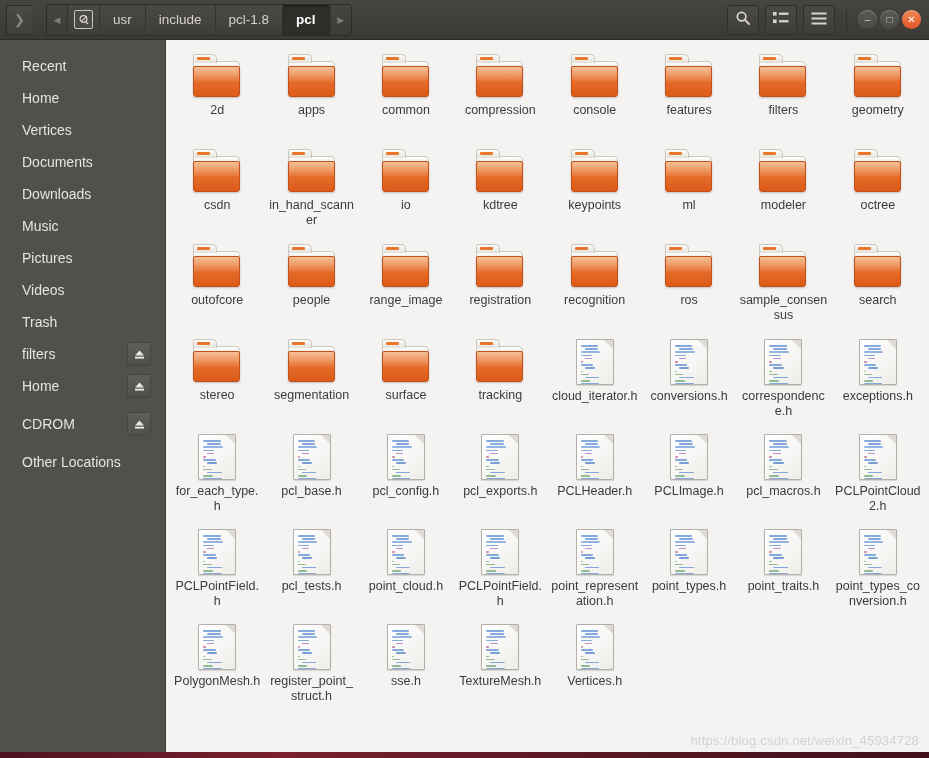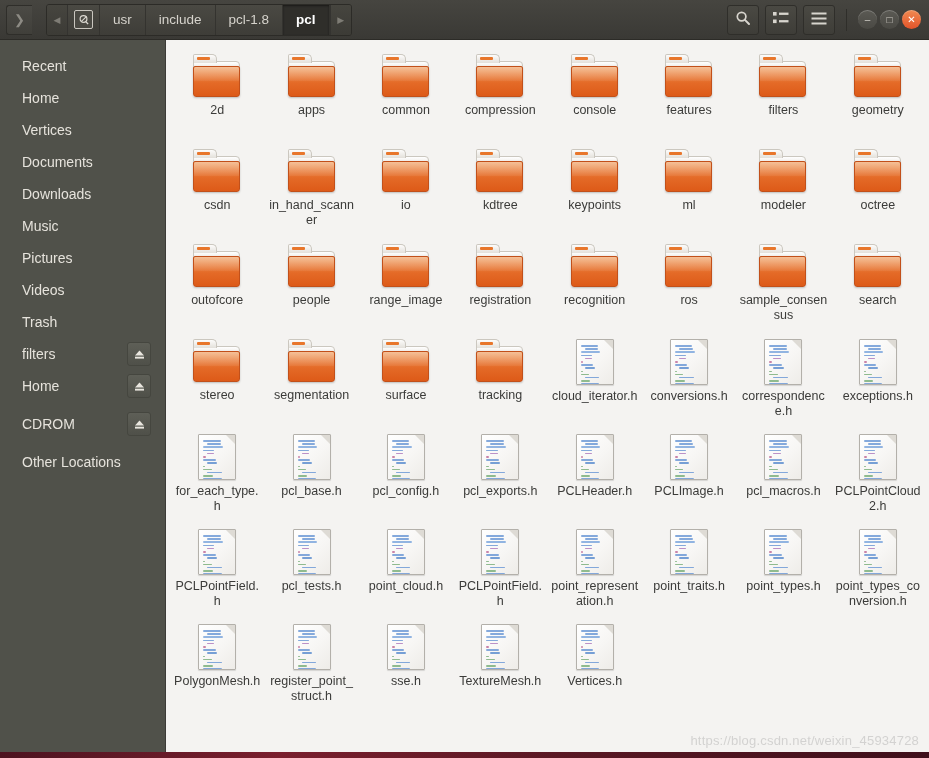--- a/index.html
+++ b/index.html
@@ -1243,44 +1243,44 @@
                   <div class="ln" style="width:44%;margin-left:0px;background:#6f9ad6"></div>
                   <div class="ln" style="width:36%;margin-left:4px;background:#5f8fcf"></div>
                   <div class="ln" style="width:8%;margin-left:0px;background:#7cb07c"></div>
                   <div class="ln" style="width:30%;margin-left:0px;background:#7cb07c"></div>
                   <div class="ln" style="width:52%;margin-left:4px;background:#6f9ad6"></div>
                   <div class="ln" style="width:34%;margin-left:0px;background:#7cb07c"></div>
                   <div class="ln" style="width:66%;margin-left:0px;background:#6f9ad6"></div>
                 </div>
               </div>
             </div>
+            <div class="cap">point_types.h</div>
+          </div>
+          <div class="cell">
+            <div class="ic">
+              <div class="filedoc">
+                <div class="fold"></div>
+                <div class="lines">
+                  <div class="ln" style="width:62%;margin-left:0px;background:#6f9ad6"></div>
+                  <div class="ln" style="width:48%;margin-left:4px;background:#6f9ad6"></div>
+                  <div class="ln" style="width:70%;margin-left:0px;background:#7fa8dd"></div>
+                  <div class="ln" style="width:40%;margin-left:0px;background:#6f9ad6"></div>
+                  <div class="ln" style="width:26%;margin-left:4px;background:#b07fbe"></div>
+                  <div class="ln" style="width:10%;margin-left:0px;background:#c06f9a"></div>
+                  <div class="ln" style="width:44%;margin-left:0px;background:#6f9ad6"></div>
+                  <div class="ln" style="width:36%;margin-left:4px;background:#5f8fcf"></div>
+                  <div class="ln" style="width:8%;margin-left:0px;background:#7cb07c"></div>
+                  <div class="ln" style="width:30%;margin-left:0px;background:#7cb07c"></div>
+                  <div class="ln" style="width:52%;margin-left:4px;background:#6f9ad6"></div>
+                  <div class="ln" style="width:34%;margin-left:0px;background:#7cb07c"></div>
+                  <div class="ln" style="width:66%;margin-left:0px;background:#6f9ad6"></div>
+                </div>
+              </div>
+            </div>
             <div class="cap">point_traits.h</div>
-          </div>
-          <div class="cell">
-            <div class="ic">
-              <div class="filedoc">
-                <div class="fold"></div>
-                <div class="lines">
-                  <div class="ln" style="width:62%;margin-left:0px;background:#6f9ad6"></div>
-                  <div class="ln" style="width:48%;margin-left:4px;background:#6f9ad6"></div>
-                  <div class="ln" style="width:70%;margin-left:0px;background:#7fa8dd"></div>
-                  <div class="ln" style="width:40%;margin-left:0px;background:#6f9ad6"></div>
-                  <div class="ln" style="width:26%;margin-left:4px;background:#b07fbe"></div>
-                  <div class="ln" style="width:10%;margin-left:0px;background:#c06f9a"></div>
-                  <div class="ln" style="width:44%;margin-left:0px;background:#6f9ad6"></div>
-                  <div class="ln" style="width:36%;margin-left:4px;background:#5f8fcf"></div>
-                  <div class="ln" style="width:8%;margin-left:0px;background:#7cb07c"></div>
-                  <div class="ln" style="width:30%;margin-left:0px;background:#7cb07c"></div>
-                  <div class="ln" style="width:52%;margin-left:4px;background:#6f9ad6"></div>
-                  <div class="ln" style="width:34%;margin-left:0px;background:#7cb07c"></div>
-                  <div class="ln" style="width:66%;margin-left:0px;background:#6f9ad6"></div>
-                </div>
-              </div>
-            </div>
-            <div class="cap">point_types.h</div>
           </div>
           <div class="cell">
             <div class="ic">
               <div class="filedoc">
                 <div class="fold"></div>
                 <div class="lines">
                   <div class="ln" style="width:62%;margin-left:0px;background:#6f9ad6"></div>
                   <div class="ln" style="width:48%;margin-left:4px;background:#6f9ad6"></div>
                   <div class="ln" style="width:70%;margin-left:0px;background:#7fa8dd"></div>
                   <div class="ln" style="width:40%;margin-left:0px;background:#6f9ad6"></div>

